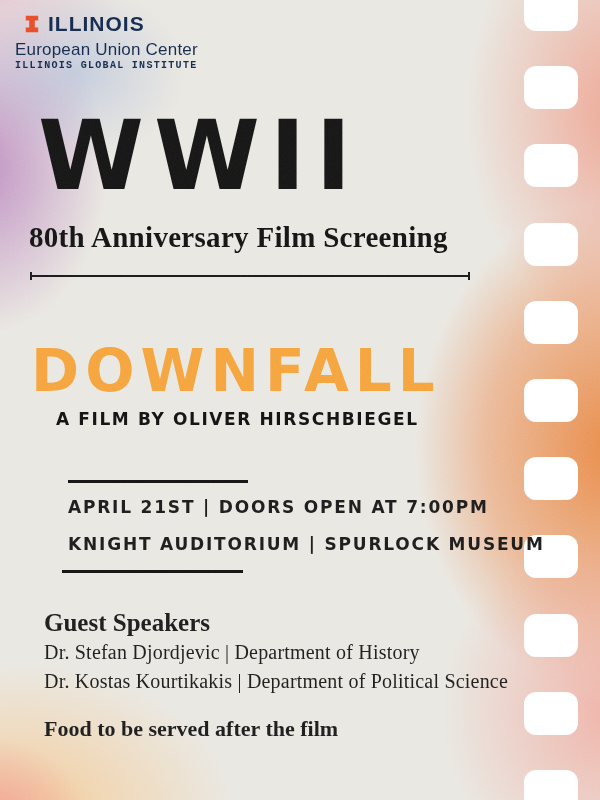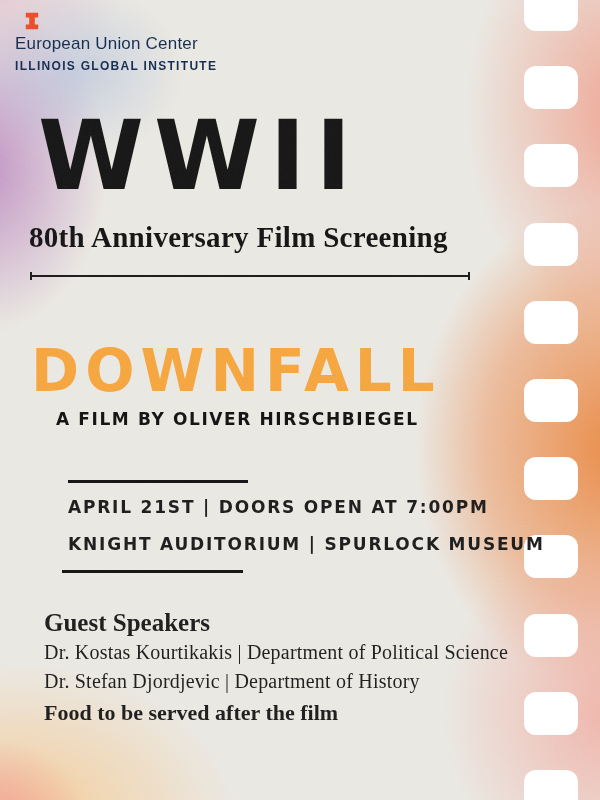--- a/index.html
+++ b/index.html
@@ -27,21 +27,21 @@
   
   .film-strip{position:absolute;inset:0;z-index:10;pointer-events:none;}
   .hole{position:absolute;left:524px;width:54px;height:43px;background:#fff;border-radius:12px;}
 
   
   .logo{position:absolute;left:15px;top:12px;z-index:20;color:var(--navy,#13294B);}
   .logo-row{display:flex;align-items:center;gap:8px;margin-left:9px;}
   .block-i{width:16px;height:18px;display:block;}
   .brand{font-size:21px;font-weight:bold;letter-spacing:1px;}
   .unit{font-size:17px;margin-top:4px;letter-spacing:.2px;}
-  .inst{font-size:12px;font-weight:bold;letter-spacing:1.3px;margin-top:5px;}
+  .inst{font-size:10px;font-weight:bold;letter-spacing:1.3px;font-family:Liberation Mono, monospace;}
 
   
   .main-title{
     position:absolute;left:26px;top:94px;z-index:20;margin:12px;
     font-family:"DejaVu Sans", sans-serif;
     font-size:96px;font-weight:900;line-height:1.05;letter-spacing:10px;color:#151515;
   }
   .subtitle{
     position:absolute;left:29px;top:221px;z-index:20;margin:0;
     font-family:Liberation Serif, serif;
@@ -73,21 +73,21 @@
     font-family:"DejaVu Sans", sans-serif;
     font-size:17px;font-weight:bold;letter-spacing:1.8px;color:#1b1b1b;white-space:nowrap;
   }
   .detail-1{top:497px;}
   .detail-2{top:534px;}
 
   
   .speakers{position:absolute;left:44px;top:608px;z-index:20;font-family:"Liberation Serif", serif;color:#1c1c1c;}
   .sp-head{font-size:25px;font-weight:bold;line-height:30px;}
   .sp-line{font-size:20px;line-height:29px;letter-spacing:.2px;}
-  .sp-note{font-size:22px;font-weight:bold;line-height:30px;margin-top:2px;}
+  .sp-note{font-size:22px;font-weight:bold;line-height:30px;margin-top:18px;}
 </style>
 </head>
 <body>
 
 <div class="poster">
 
   <div class="film-strip">
       <div class="hole" style="top: -12px;"></div>
       <div class="hole" style="top: 66.2px;"></div>
       <div class="hole" style="top: 144.4px;"></div>
@@ -99,41 +99,42 @@
       <div class="hole" style="top: 613.6px;"></div>
       <div class="hole" style="top: 691.8px;"></div>
       <div class="hole" style="top: 770px;"></div>
     </div>
 
   <header class="logo">
     <div class="logo-row">
       <svg class="block-i" viewBox="0 0 70 90" aria-hidden="true">
         <path d="M4 4 H66 V28 H49 V62 H66 V86 H4 V62 H21 V28 H4 Z" fill="#E84A27"></path>
       </svg>
+      <span class="brand">ILLINOIS</span>
     </div>
     <div class="unit">European Union Center</div>
     <div class="inst">ILLINOIS GLOBAL INSTITUTE</div>
   </header>
 
   <h1 class="main-title">WWII</h1>
   <h2 class="subtitle">80th Anniversary Film Screening</h2>
   <div class="rule-long"></div>
 
   <div class="film-title">DOWNFALL</div>
   <div class="byline">A FILM BY OLIVER HIRSCHBIEGEL</div>
 
   <div class="rule-short rule-top"></div>
   <div class="detail detail-1">APRIL 21ST | DOORS OPEN AT 7:00PM</div>
   <div class="detail detail-2">KNIGHT AUDITORIUM | SPURLOCK MUSEUM</div>
   <div class="rule-short rule-bottom"></div>
 
   <section class="speakers">
     <div class="sp-head">Guest Speakers</div>
+    <div class="sp-line">Dr. Stefan Djordjevic  | Department of History</div>
     <div class="sp-line">Dr. Kostas Kourtikakis  | Department of Political Science</div>
-    <div class="sp-line">Dr. Stefan Djordjevic  | Department of History</div>
     <div class="sp-note">Food to be served after the film</div>
   </section>
 
   <svg class="grain" xmlns="http://www.w3.org/2000/svg">
     <filter id="grainF">
       <feTurbulence type="fractalNoise" baseFrequency="0.9" numOctaves="2" stitchTiles="stitch"></feTurbulence>
       <feColorMatrix type="saturate" values="0"></feColorMatrix>
     </filter>
     <rect width="100%" height="100%" filter="url(#grainF)" opacity="0.5"></rect>
   </svg>

